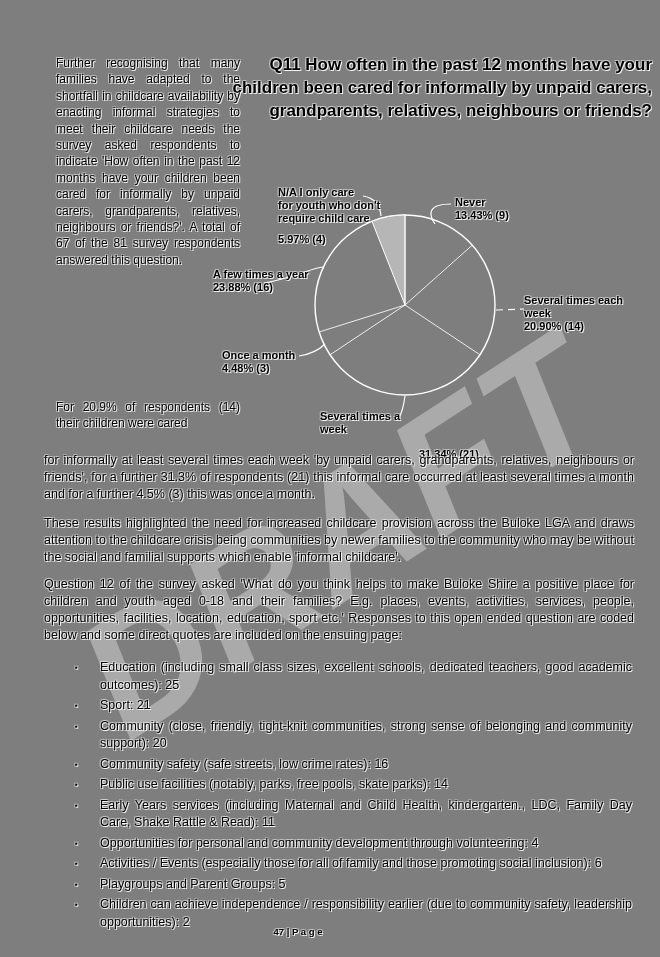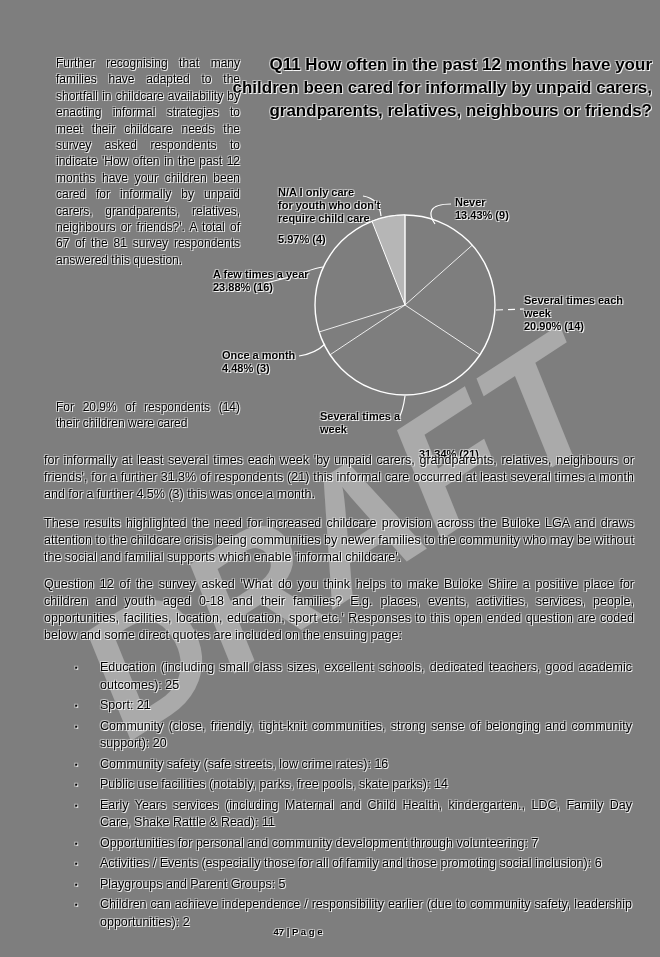--- a/index.html
+++ b/index.html
@@ -126,21 +126,21 @@
   <li>
       <span class="marker halo">▪</span>
       <span class="btxt halo">Public use facilities (notably, parks, free pools, skate parks): 14</span>
     </li>
   <li>
       <span class="marker halo">▪</span>
       <span class="btxt halo">Early Years services (including Maternal and Child Health, kindergarten., LDC, Family Day Care, Shake Rattle &amp; Read): 11</span>
     </li>
   <li>
       <span class="marker halo">▪</span>
-      <span class="btxt halo">Opportunities for personal and community development through volunteering: 7</span>
+      <span class="btxt halo">Opportunities for personal and community development through volunteering: 4</span>
     </li>
   <li>
       <span class="marker halo">▪</span>
       <span class="btxt halo">Activities / Events (especially those for all of family and those promoting social inclusion): 6</span>
     </li>
   <li>
       <span class="marker halo">▪</span>
       <span class="btxt halo">Playgroups and Parent Groups: 5</span>
     </li>
   <li>

